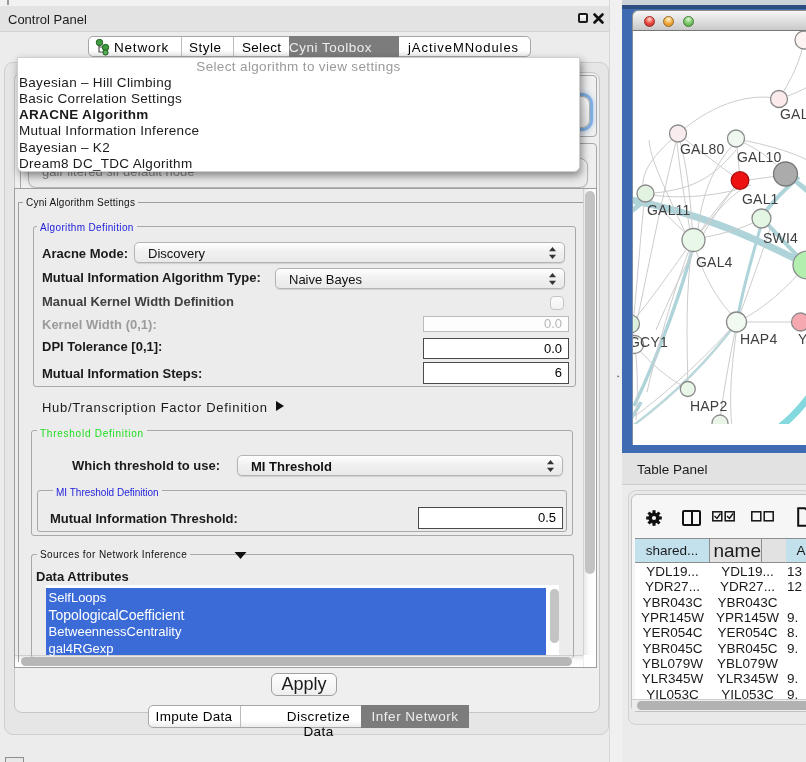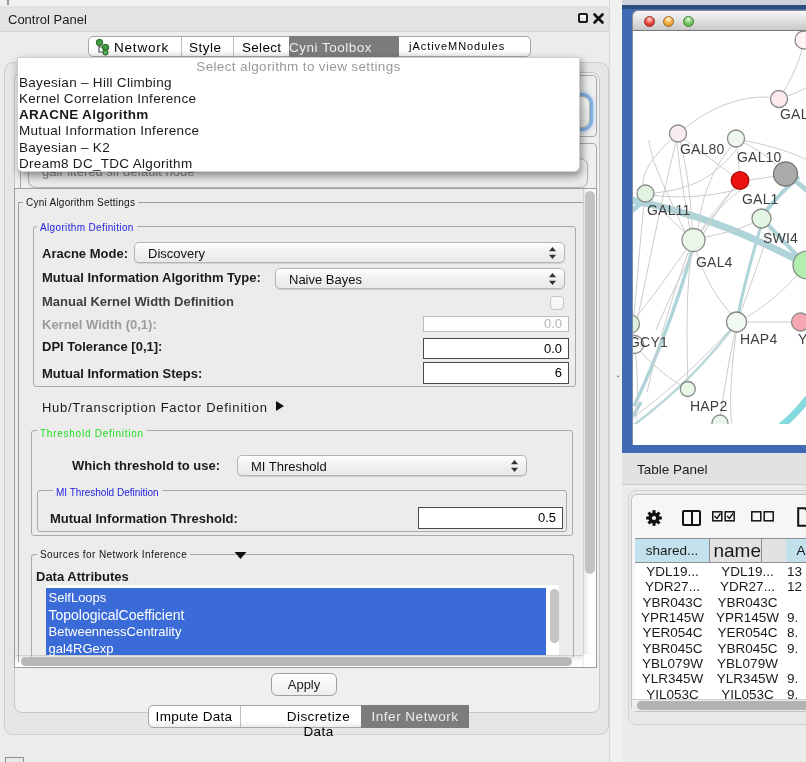--- a/index.html
+++ b/index.html
@@ -38,21 +38,21 @@
 <svg class="abs" style="left:95px;top:38px" width="17" height="18">
   <path d="M4 6 L4 14 L10 14 M4 9 L10 9" stroke="#555" stroke-width="1.2" fill="none"></path>
   <circle cx="4.5" cy="4.5" r="3.2" fill="#3f9c3f" stroke="#1e5c1e"></circle>
   <circle cx="10.5" cy="9.5" r="3.2" fill="#3f9c3f" stroke="#1e5c1e"></circle>
   <circle cx="10.5" cy="14.5" r="2.6" fill="#55b055" stroke="#1e5c1e"></circle>
 </svg>
 <div class="abs" style="left:114px;top:40px;font-size:13.5px;color:#000;letter-spacing:0.8px;">Network</div>
 <div class="abs" style="left:189px;top:40px;font-size:13.5px;color:#000;letter-spacing:0.5px;">Style</div>
 <div class="abs" style="left:242px;top:40px;font-size:13.5px;color:#000;letter-spacing:0.3px;">Select</div>
 <div class="abs" style="left:289px;top:40px;width:110px;font-size:13.5px;color:#ededed;letter-spacing:0.5px;">Cyni Toolbox</div>
-<div class="abs" style="left:409px;top:40px;font-size:11px;color:#000;letter-spacing:0.95px;">jActiveMNodules</div>
+<div class="abs" style="left:400px;top:40px;font-size:13px;color:#000;letter-spacing:0.95px;padding-left:8px;">jActiveMNodules</div>
 
 <div class="abs" style="left:4px;top:62px;width:605px;height:673px;background:#e6e6e6;border:1px solid #cecece;border-radius:9px;"></div>
 
 <div class="abs" style="left:14px;top:72px;width:586px;height:641px;background:#efefef;border:1px solid #c6c6c6;border-radius:8px;"></div>
 
 <div class="abs" style="left:20px;top:75px;width:577px;height:62px;border:1px solid #a8a8a8;border-radius:4px;"></div>
 <div class="abs mac-combo" style="left:28px;top:96px;width:562px;height:32px;border-radius:8px;box-shadow:0 0 0 3px #7faee0, 0 0 5px 3px #9cc0e8;"></div>
 
 <div class="abs" style="left:20px;top:143px;width:577px;height:49px;border:1px solid #a8a8a8;border-radius:4px;"></div>
 <div class="abs mac-combo" style="left:28px;top:158px;width:560px;height:30px;border-radius:8px;">
@@ -106,21 +106,21 @@
 
 <div class="abs" style="left:42px;top:400px;font-size:13px;letter-spacing:0.72px;">Hub/Transcription Factor Definition</div>
 <svg class="abs" style="left:275px;top:400px;" width="10" height="12">
     <path d="M1 1 L9 6 L1 11 Z" fill="#111"></path>
   </svg>
 
 <div class="abs" style="left:31px;top:430px;width:542px;height:106px;border:1px solid #a8a8a8;border-radius:3px;"></div>
 <div class="gtitle" style="left:37px;top:427px;color:#1dde1d;letter-spacing:0.75px;">Threshold Definition</div>
 
 <div class="abs b13" style="left:72px;top:458px;">Which threshold to use:</div>
-<div class="mac-combo" style="left:237px;top:455px;width:290px;height:21px;">
+<div class="mac-combo" style="left:237px;top:455px;width:326px;height:21px;font-weight:bold;">
     <span class="lbl">MI Threshold</span>
 <svg class="arr" viewBox="0 0 9 14">
       <path d="M4.5 1 L8 5.2 H1 Z" fill="#333"></path>
       <path d="M4.5 13 L1 8.8 H8 Z" fill="#333"></path>
     </svg>
   </div>
 
 <div class="abs" style="left:37px;top:490px;width:530px;height:42px;border:1px solid #a8a8a8;border-radius:3px;"></div>
 <div class="gtitle" style="left:53px;top:486px;color:#2222dd;">MI Threshold Definition</div>
 <div class="abs b13" style="left:50px;top:511px;">Mutual Information Threshold:</div>
@@ -134,35 +134,35 @@
 <div class="abs b13" style="left:36px;top:569px;">Data Attributes</div>
 
 <div class="abs" style="left:46px;top:585px;width:513px;height:70px;background:#ffffff;"></div>
 <div class="abs" style="left:46px;top:588px;width:500px;height:67px;background:#3a6bd7;"></div>
 <div class="abs" style="left:48.5px;top:590px;color:#fff;font-size:13px;">SelfLoops</div>
 <div class="abs" style="left:48.5px;top:607px;color:#fff;font-size:14px;">TopologicalCoefficient</div>
 <div class="abs" style="left:48.5px;top:624px;color:#fff;font-size:13px;">BetweennessCentrality</div>
 <div class="abs" style="left:48.5px;top:641px;color:#fff;font-size:13px;">gal4RGexp</div>
 <div class="abs" style="left:550px;top:589px;width:9px;height:54px;background:#c4c4c4;border-radius:4.5px;"></div>
 
-<div class="abs" style="left:271px;top:673px;width:66px;height:23px;background:linear-gradient(#ffffff,#eeeeee);border:1px solid #9f9f9f;border-radius:6px;text-align:center;line-height:21px;font-size:13px;">Apply</div>
+<div class="abs" style="left:271px;top:673px;width:66px;height:23px;background:linear-gradient(#ffffff,#eeeeee);border:1px solid #9f9f9f;border-radius:6px;text-align:center;line-height:21px;font-size:18px;">Apply</div>
 
 <div class="abs" style="left:148px;top:705px;width:321px;height:23px;background:linear-gradient(#ffffff 70%,#ececec);border:1px solid #a6a6a6;border-radius:5px;"></div>
 <div class="abs" style="left:240px;top:706px;width:1px;height:21px;background:#bcbcbc;"></div>
 <div class="abs" style="left:361px;top:705px;width:108px;height:23px;background:#7c7c7c;"></div>
 <div class="abs" style="left:148px;top:709px;width:92px;text-align:center;font-size:13.5px;color:#000;letter-spacing:0.3px;">Impute Data</div>
 <div class="abs" style="left:240px;top:709px;width:121px;text-align:center;font-size:13.5px;color:#000;letter-spacing:0.4px;padding-left:36px;">Discretize Data</div>
 <div class="abs" style="left:361px;top:709px;width:108px;text-align:center;font-size:13.5px;color:#ededed;letter-spacing:0.5px;">Infer Network</div>
 
 <div class="abs" style="left:5px;top:757px;width:19px;height:10px;background:#e8e8e8;border:1.5px solid #8e8e8e;"></div>
 
 <div class="abs" style="left:17px;top:57px;width:563px;height:115px;background:#ffffff;border:1px solid #cfcfcf;border-radius:1px 1px 6px 6px;box-shadow:2px 4px 8px rgba(0,0,0,0.45);"></div>
 <div class="abs" style="left:17px;top:59px;width:563px;text-align:center;color:#9a9a9a;font-size:13.5px;letter-spacing:0.35px;">Select algorithm to view settings</div>
 <div class="abs" style="left:19px;top:75px;font-size:13.5px;letter-spacing:0.3px;">Bayesian – Hill Climbing</div>
-<div class="abs" style="left:19px;top:91px;font-size:13.5px;letter-spacing:0.3px;">Kernel Correlation Inference</div>
+<div class="abs" style="left:19px;top:91px;font-size:13.5px;letter-spacing:0.3px;">Basic Correlation Settings</div>
 <div class="abs" style="left:19px;top:107px;font-size:13.5px;font-weight:bold;letter-spacing:0.3px;">ARACNE Algorithm</div>
 <div class="abs" style="left:19px;top:123px;font-size:13.5px;letter-spacing:0.3px;">Mutual Information Inference</div>
 <div class="abs" style="left:19px;top:140px;font-size:13.5px;letter-spacing:0.3px;">Bayesian – K2</div>
 <div class="abs" style="left:19px;top:156px;font-size:13.5px;letter-spacing:0.3px;">Dream8 DC_TDC Algorithm</div>
 
 <div class="abs" style="left:622px;top:0;width:184px;height:453px;background:#3e6bb1;"></div>
 <div class="abs" style="left:622px;top:0;width:184px;height:5px;background:#ccd2da;"></div>
 <div class="abs" style="left:622px;top:5px;width:184px;height:4px;background:#2c4d80;"></div>
 
 <div class="abs" style="left:632px;top:10px;width:174px;height:21px;background:linear-gradient(#f7f7f7,#c9c9c9);border:1px solid #8f8f8f;border-bottom:1px solid #777777;border-radius:6px 0 0 0;border-right:none;"></div>

